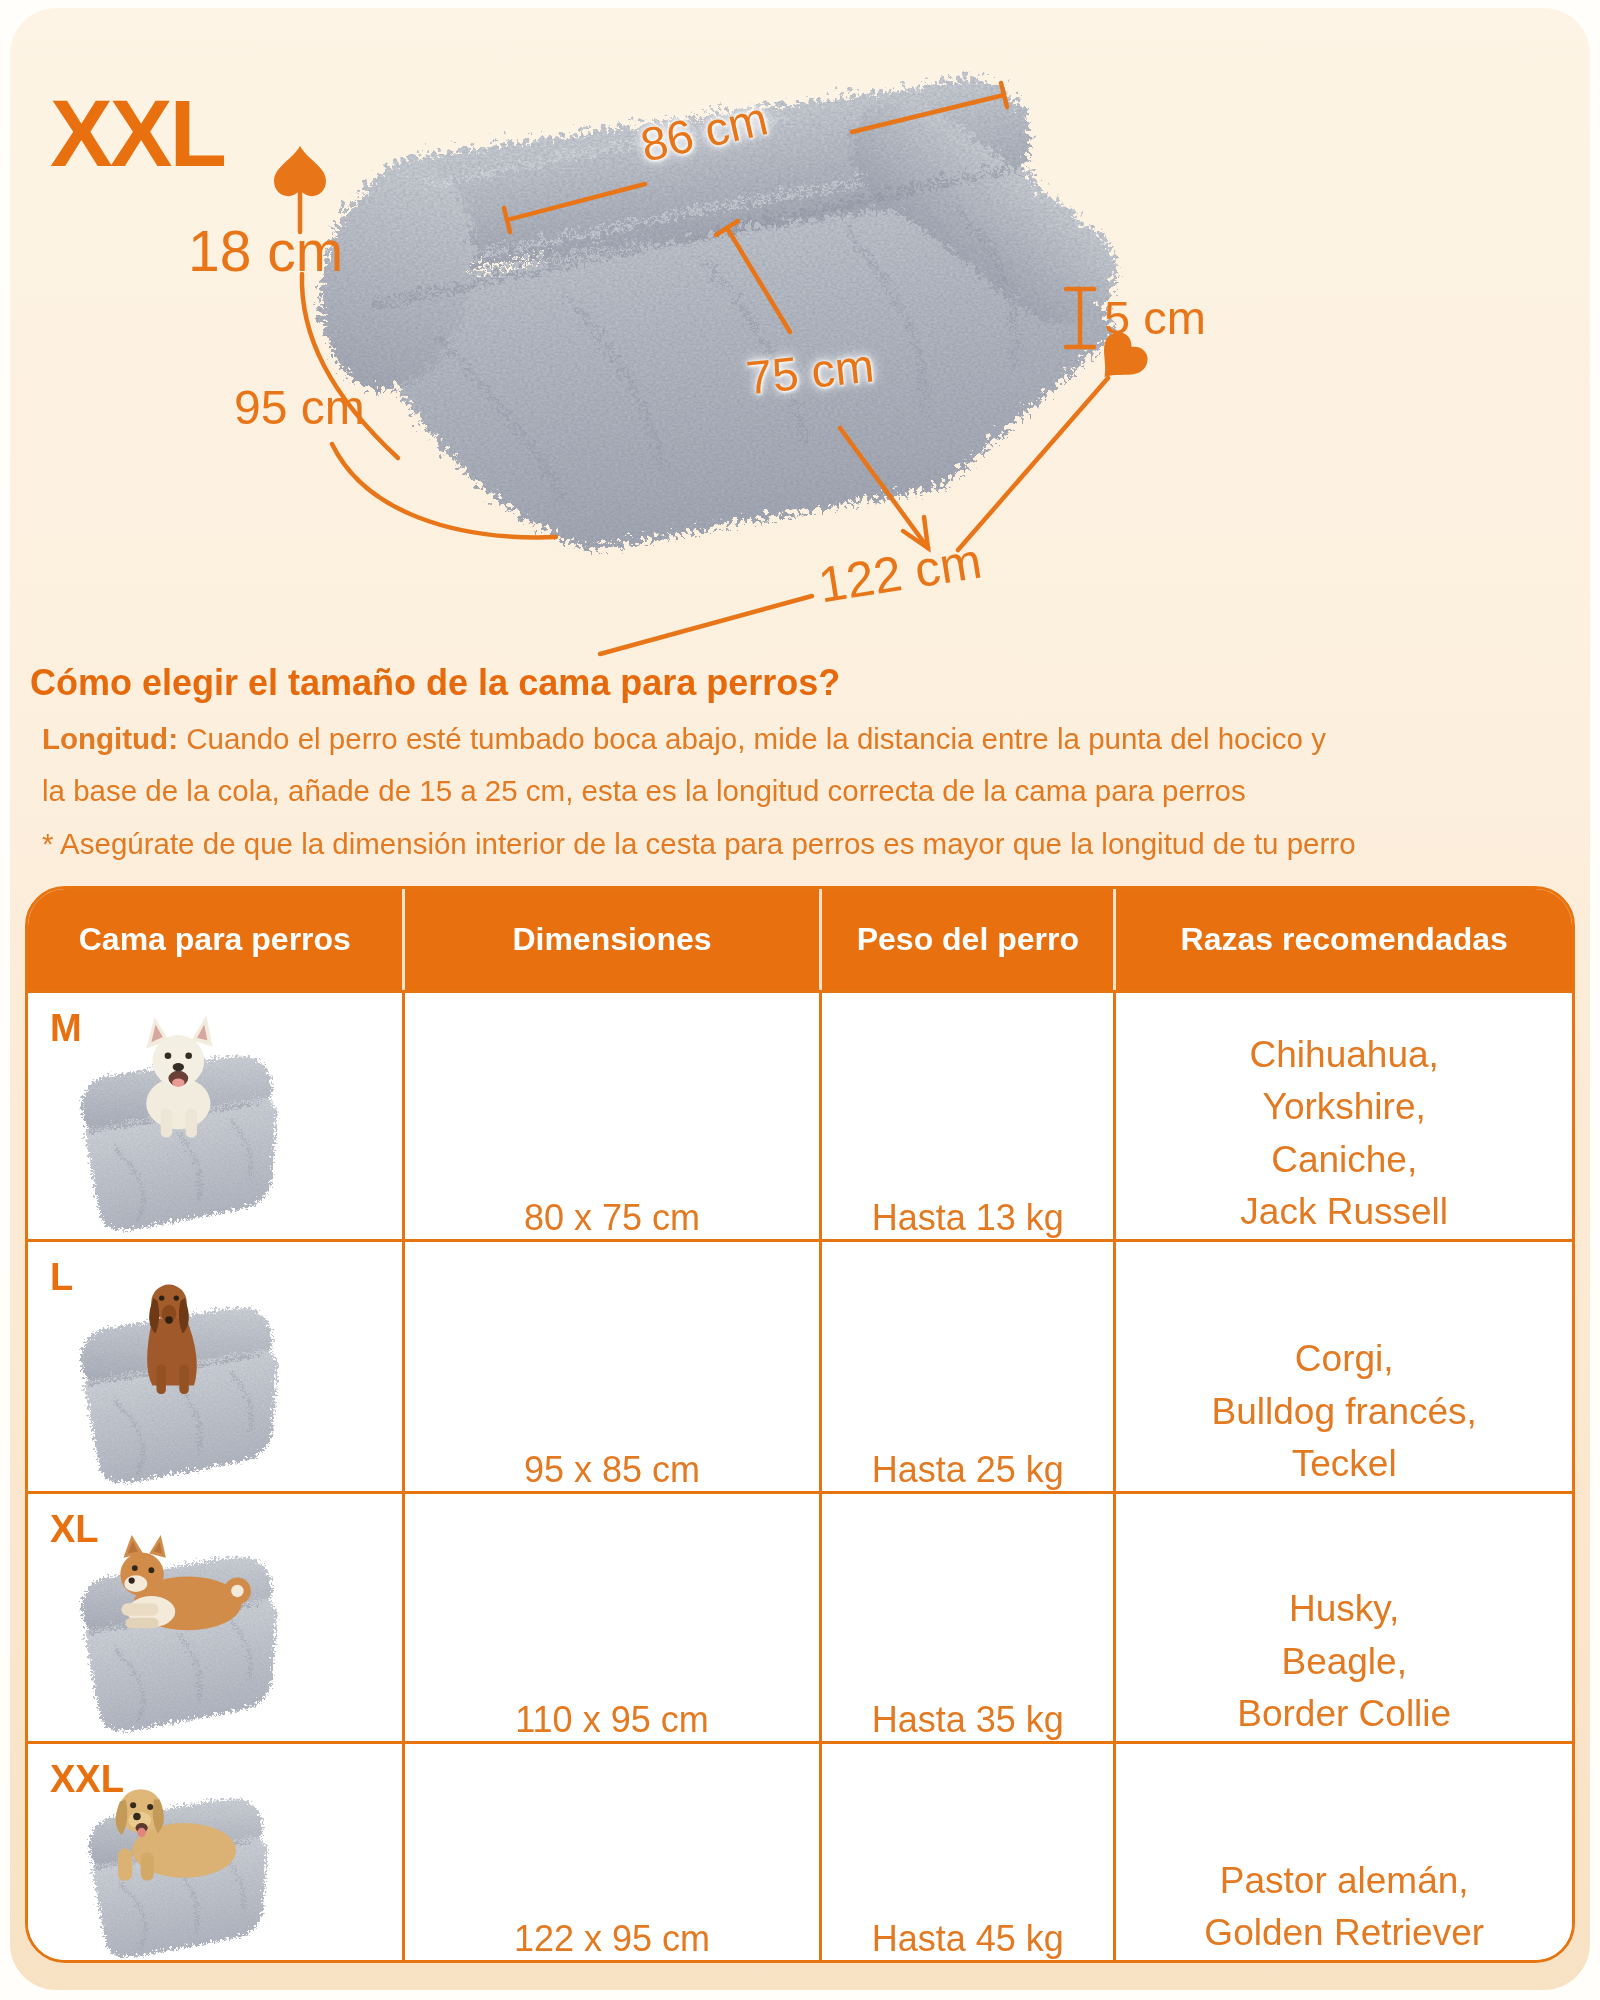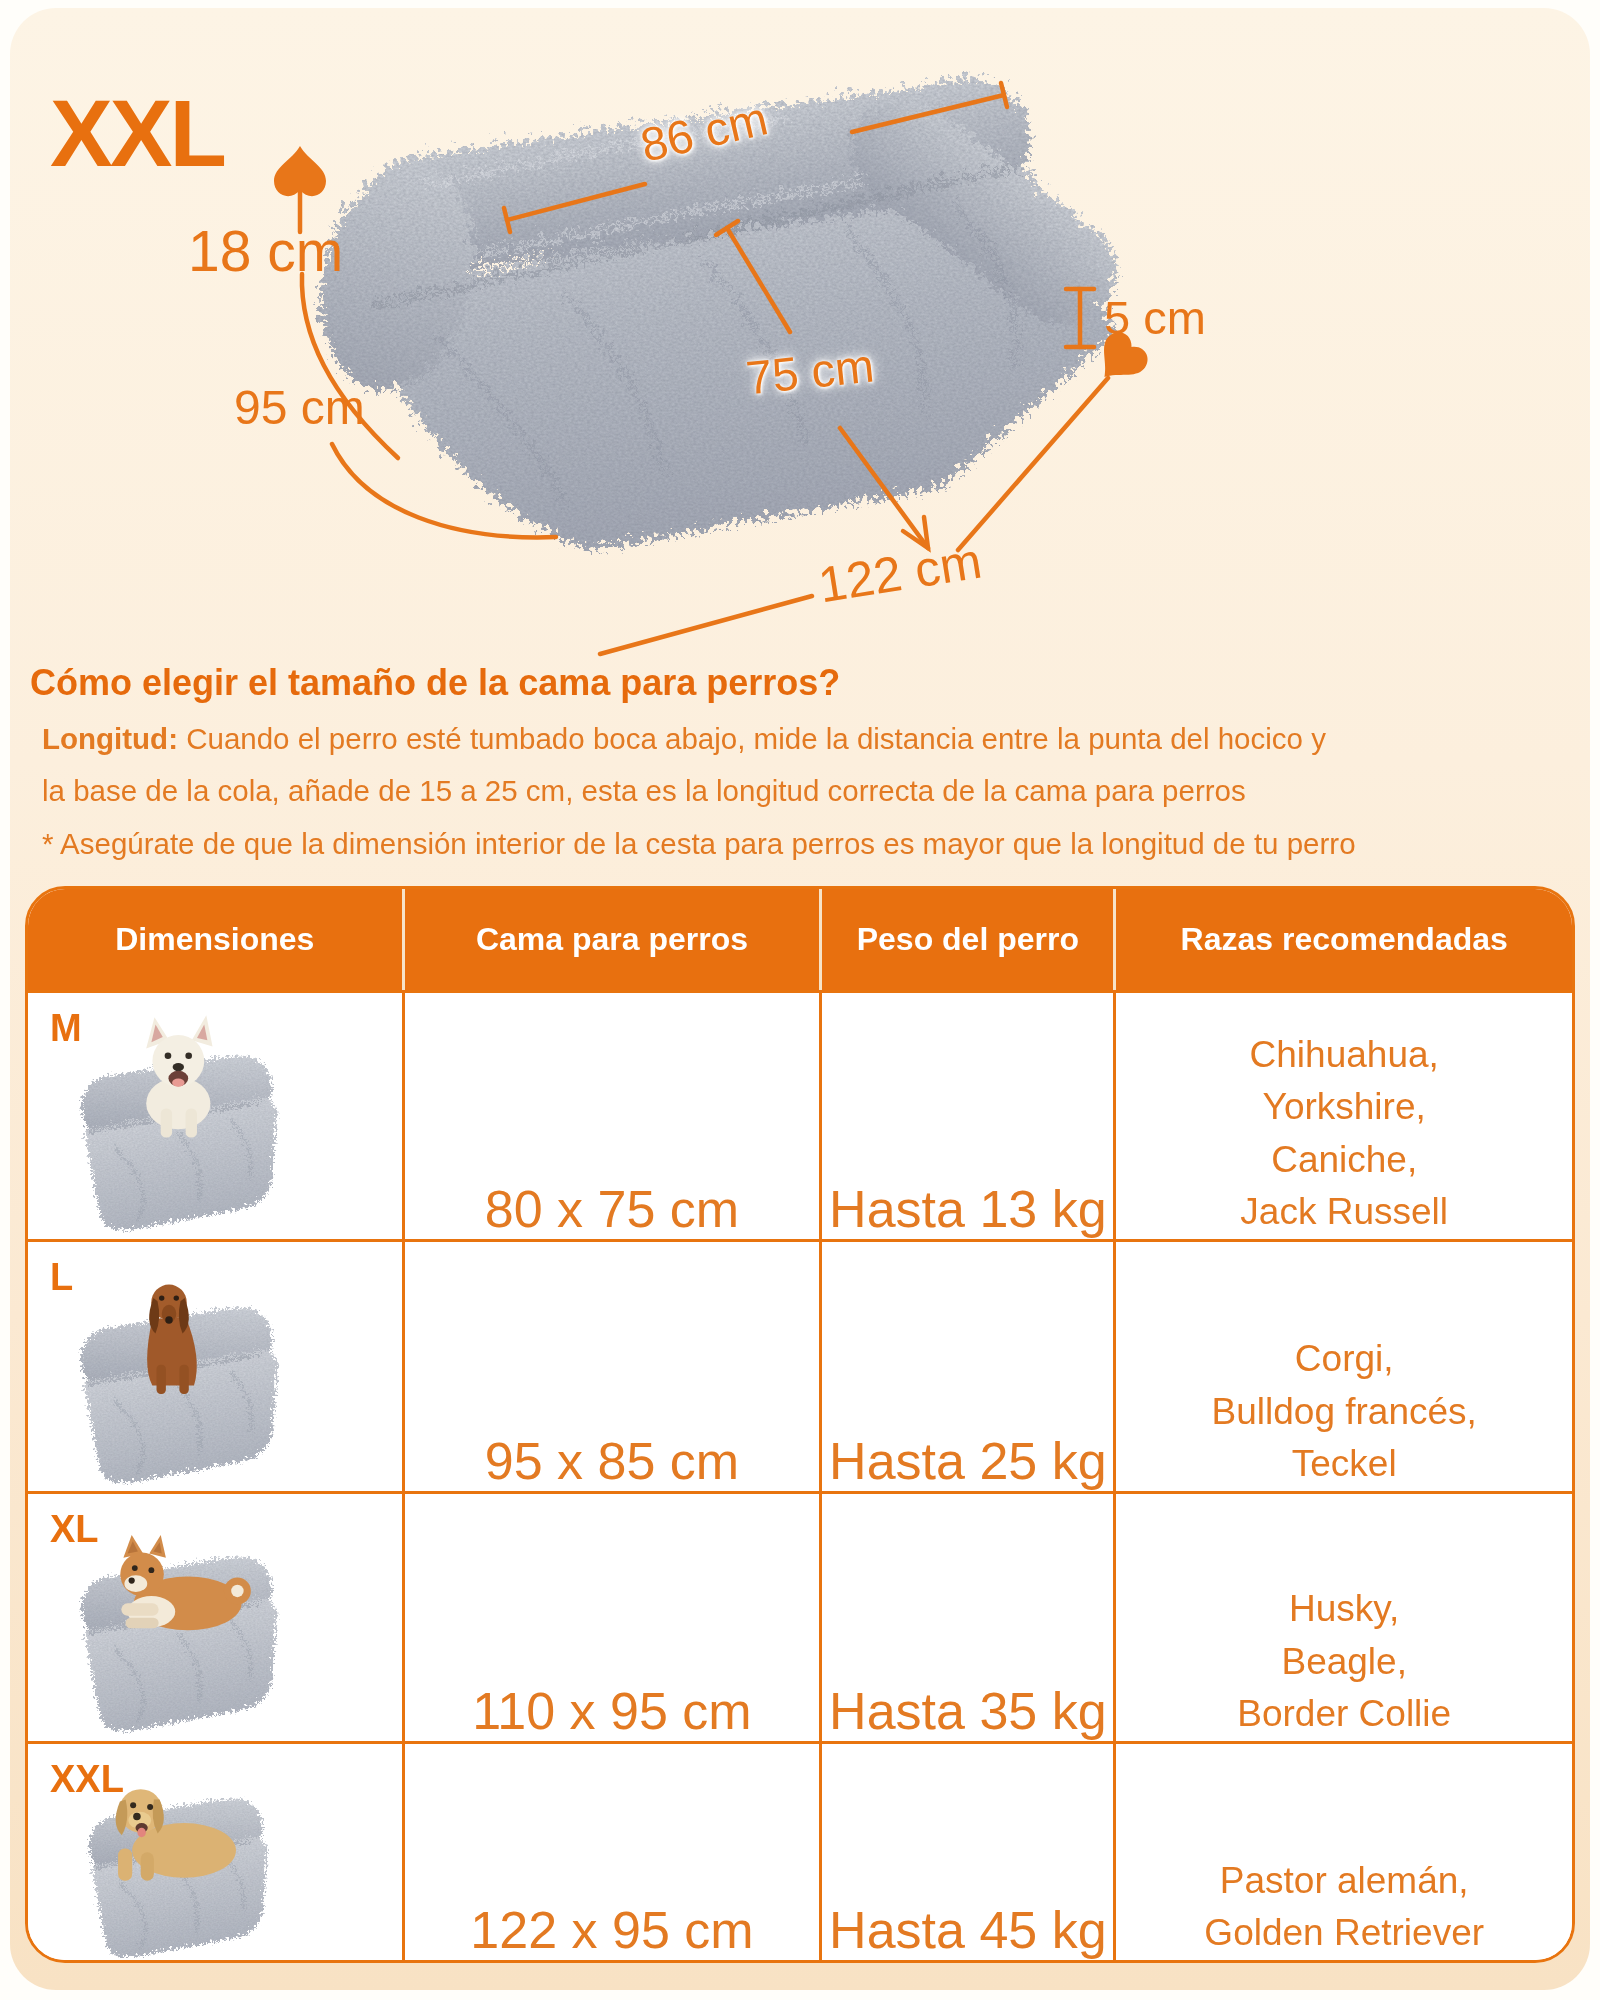--- a/index.html
+++ b/index.html
@@ -40,21 +40,21 @@
   .th{
     display:flex;align-items:center;justify-content:center;
     color:#FFFFFF;font-size:32px;font-weight:700;
   }
   .thead .th + .th{border-left:3px solid #F7E3C8;}
   .td{
     display:flex;align-items:flex-end;justify-content:center;text-align:center;
     color:#E37A22;border-top:3px solid #E8740F;background:#FFFFFF;min-width:0;
   }
   .trow .td + .td{border-left:3px solid #E8740F;}
-  .td.dims,.td.weight{font-size:52px;}
+  .td.dims,.td.weight{font-size:36px;}
   .td.breeds{font-size:37px;line-height:1.42;}
   .td.photo{position:relative;justify-content:flex-start;align-items:flex-start;}
   .size-badge{
     position:absolute;top:14px;left:22px;z-index:2;
     font-size:38px;font-weight:700;color:#E8700F;
   }
   .thumb{position:absolute;left:16px;top:14px;}
 </style>
 </head>
 <body>
@@ -158,22 +158,22 @@
 
 <div class="guide">
   <h2>Cómo elegir el tamaño de la cama para perros?</h2>
   <p><strong>Longitud:</strong> <span>Cuando el perro esté tumbado boca abajo, mide la distancia entre la punta del hocico y</span></p>
   <p>la base de la cola, añade de 15 a 25 cm, esta es la longitud correcta de la cama para perros</p>
   <p>* Asegúrate de que la dimensión interior de la cesta para perros es mayor que la longitud de tu perro</p>
 </div>
 
 <div class="size-table">
   <div class="trow thead">
+    <div class="th">Cama para perros</div>
     <div class="th">Dimensiones</div>
-    <div class="th">Cama para perros</div>
     <div class="th">Peso del perro</div>
     <div class="th">Razas recomendadas</div>
   </div>
 
   <div class="trow">
     <div class="td photo">
       <span class="size-badge">M</span>
       <svg class="thumb" width="250" height="228" viewBox="0 0 240 220">
         <use href="#thumb-bed" transform="translate(6,14)"></use>
         <g>

